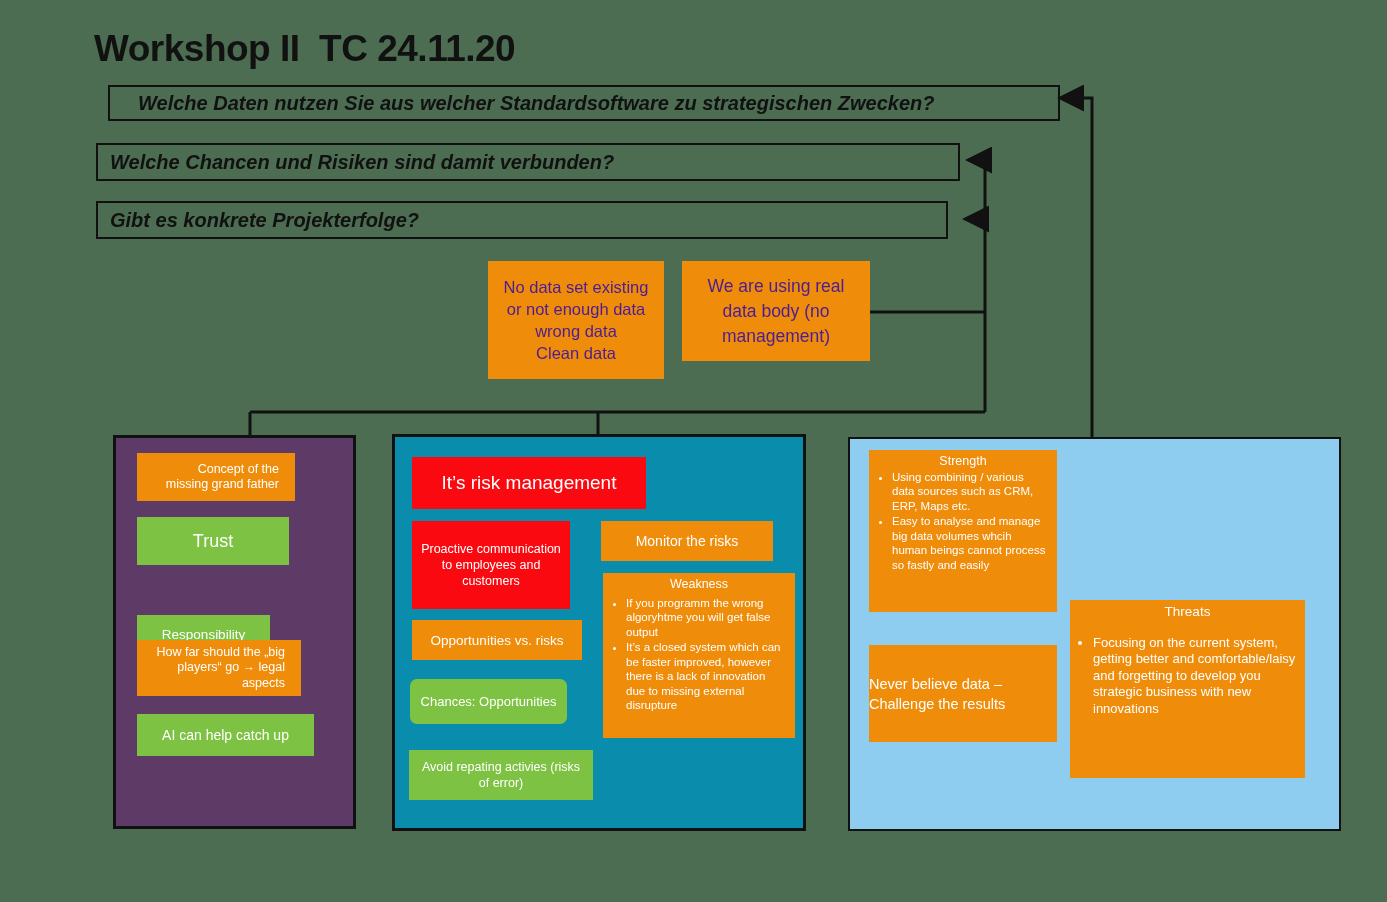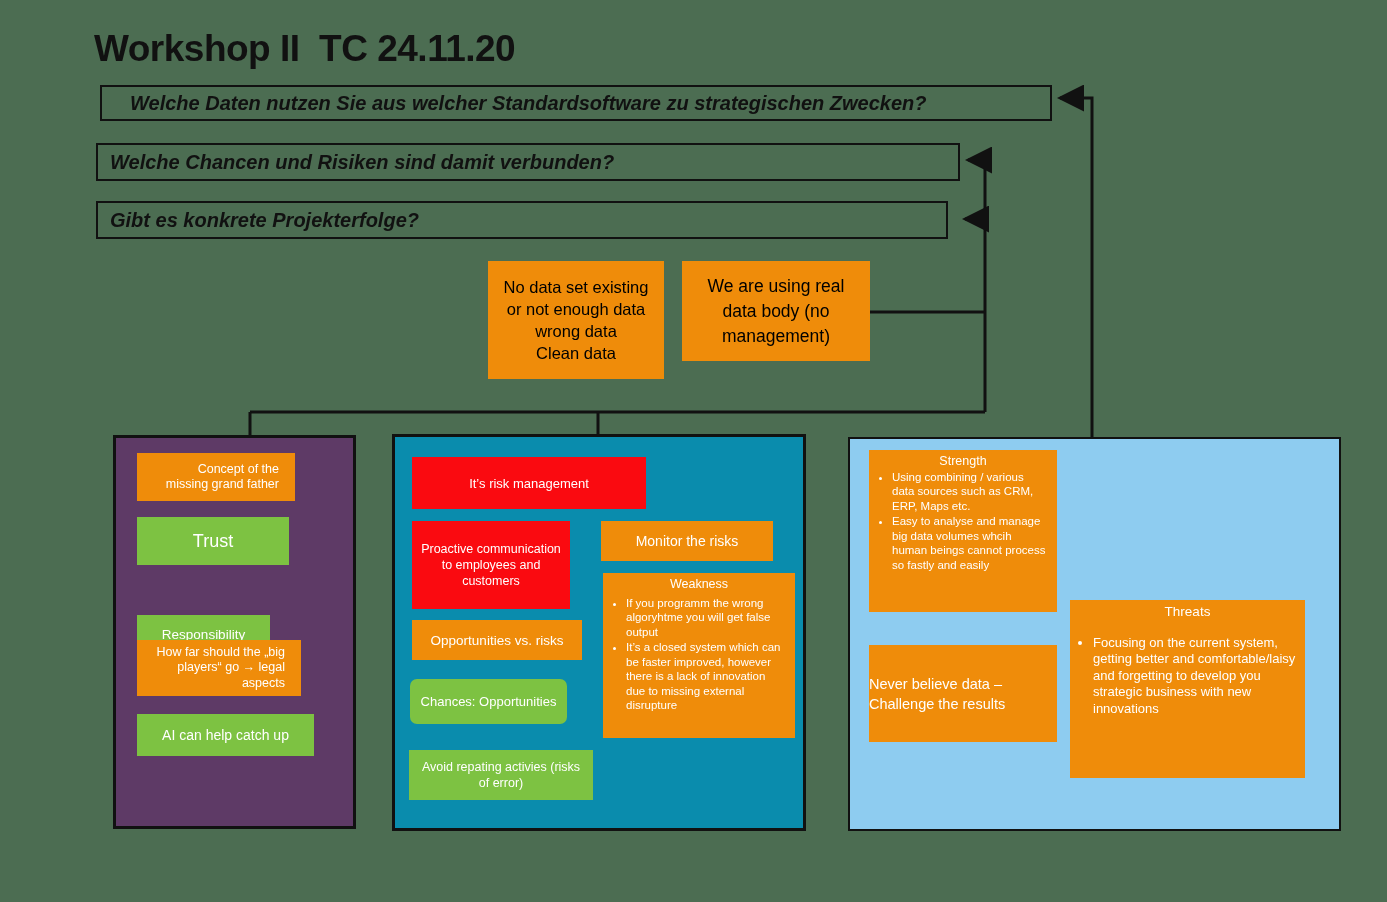--- a/index.html
+++ b/index.html
@@ -30,28 +30,28 @@
     border:2px solid #111111;
     box-sizing:border-box;
     display:flex;align-items:center;
     padding-left:12px;
   }
   .qbox span{
     font-style:italic;font-weight:bold;
     font-size:20px;color:#111111;
     white-space:nowrap;
   }
-  #q1{left:100px;top:85px;width:952px;height:36px;padding-left:28px;}
+  #q1{left:108px;top:85px;width:952px;height:36px;padding-left:28px;}
   #q2{left:96px;top:143px;width:864px;height:38px;}
   #q3{left:96px;top:201px;width:852px;height:38px;}
 
   
   .card{
     position:absolute;box-sizing:border-box;
-    color:#000000;display:flex;flex-direction:column;
+    color:#4c1d95;display:flex;flex-direction:column;
     align-items:center;justify-content:center;text-align:center;
   }
   .orange{background:#EF8C0A;}
   .green{background:#7DC242;}
   .red{background:#FA0A10;}
 
   #topcard1{left:488px;top:261px;width:176px;height:118px;font-size:16.5px;line-height:22px;}
   #topcard2{left:682px;top:261px;width:188px;height:100px;font-size:17.5px;line-height:25px;}
 
   
@@ -71,21 +71,21 @@
   #pc3{left:137px;top:615px;width:133px;height:38px;font-size:13.5px;}
   #pc4{left:137px;top:640px;width:164px;height:56px;font-size:12.5px;line-height:15.5px;}
   #pc5{left:137px;top:714px;width:177px;height:42px;font-size:14px;}
 
   
   .tcard{
     position:absolute;box-sizing:border-box;
     color:#ffffff;display:flex;align-items:center;justify-content:center;
     text-align:center;padding:2px 6px;
   }
-  #tc1{left:412px;top:457px;width:234px;height:52px;font-size:13px;}
+  #tc1{left:412px;top:457px;width:234px;height:52px;font-size:19px;}
   #tc2{left:412px;top:521px;width:158px;height:88px;font-size:12.5px;line-height:16px;}
   #tc3{left:601px;top:521px;width:172px;height:40px;font-size:14px;}
   #tc4{left:412px;top:620px;width:170px;height:40px;font-size:13.5px;}
   #tc5{left:410px;top:679px;width:157px;height:45px;font-size:13px;line-height:17px;border-radius:7px;}
   #tc6{left:409px;top:750px;width:184px;height:50px;font-size:12.5px;line-height:16px;}
 
   
   .listcard{
     position:absolute;box-sizing:border-box;background:#EF8C0A;
     color:#ffffff;padding:4px 8px 6px 8px;

